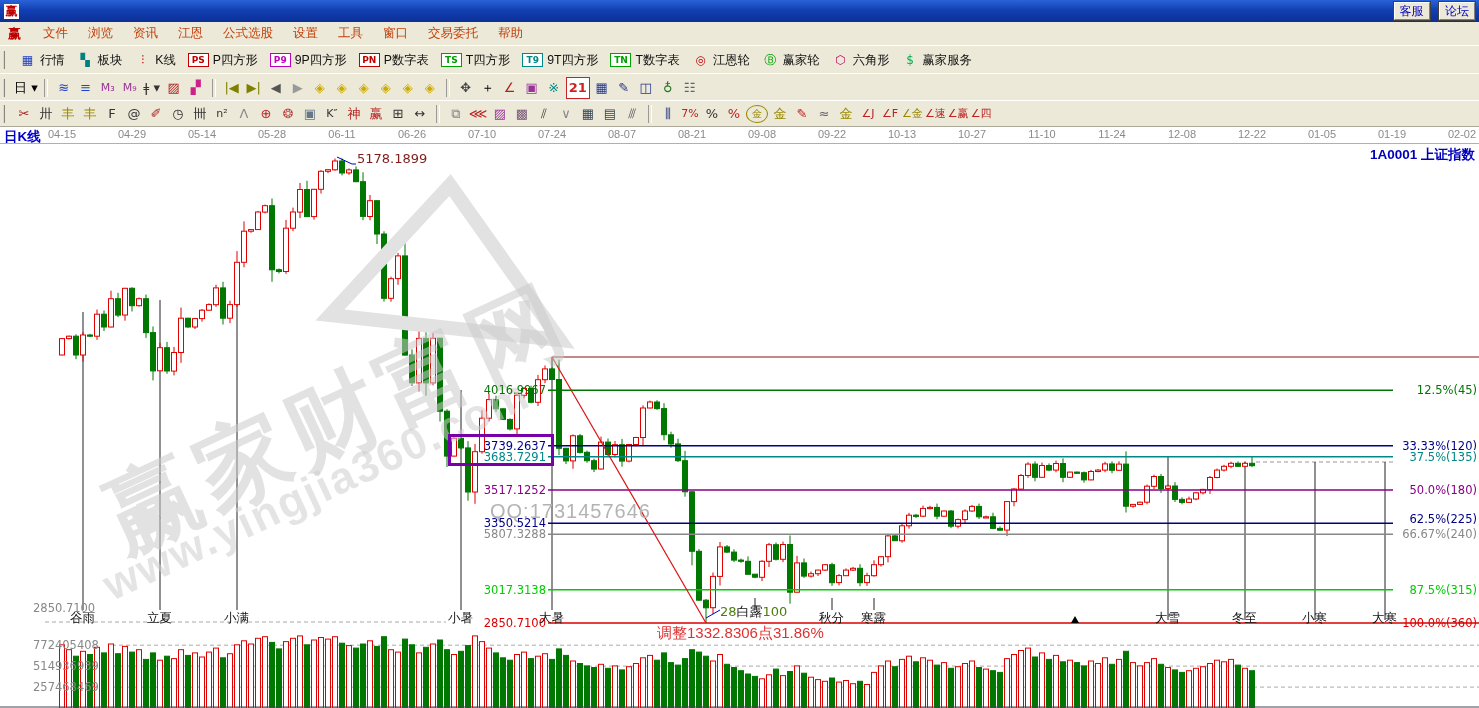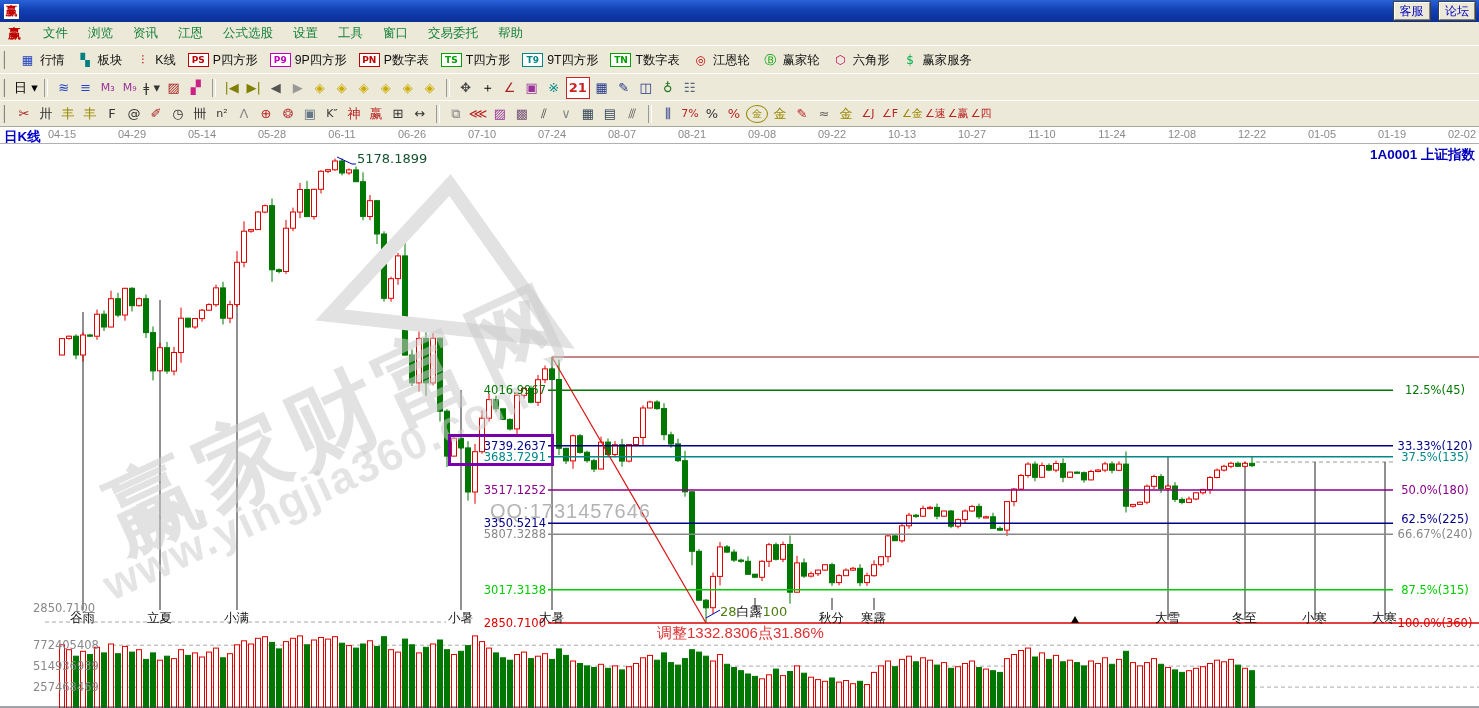--- a/index.html
+++ b/index.html
@@ -11,21 +11,21 @@
     color:#fff;font-size:12.5px;font-weight:bold;display:flex;align-items:center;}
   .titlebar .logo{width:15px;height:15px;background:#fff;color:#c00000;font-size:12px;
     line-height:15px;text-align:center;margin:0 5px 0 4px;font-weight:bold;}
   .tb-buttons{position:absolute;right:4px;top:2px;}
   .tb-buttons button{width:36px;height:18px;font-size:12px;color:#0000c0;
     background:#ece9d8;border:1px solid #fff;border-right-color:#808080;border-bottom-color:#808080;
     box-shadow:0 0 0 1px #404040;margin-left:6px;line-height:14px;padding:0;}
   .menubar{position:absolute;left:0;top:22px;width:100%;height:23px;z-index:10;
     background:#ece9d8;border-bottom:1px solid #d4d0c8;font-size:12.5px;display:flex;align-items:center;}
   .menubar .mlogo{color:#c00000;font-weight:bold;font-size:13px;padding:0 12px 0 8px;}
-  .menu-item{padding:2px 10px;color:#15803d;text-align:right;}
+  .menu-item{padding:2px 10px;color:#c2410c;text-align:right;}
   .toolbar{position:absolute;left:0;width:100%;background:#ece9d8;z-index:10;
     border-top:1px solid #fff;border-bottom:1px solid #aca899;display:flex;align-items:center;}
   #tb2{top:45px;height:28px;}
   #tb3{top:73px;height:27px;}
   #tb4{top:100px;height:25px;}
   .handle{width:3px;height:18px;border-left:2px ridge #dcd8cc;margin:0 5px 0 3px;}
   .tbtn{display:inline-flex;align-items:center;height:22px;padding:0 5px;margin:0 1px;
     color:#101010;font-size:12.3px;white-space:nowrap;}
   .icon16{display:inline-flex;width:17px;height:16px;align-items:center;justify-content:center;
     font-size:12px;margin-right:4px;font-family:"DejaVu Sans",sans-serif;}
@@ -37,24 +37,24 @@
   .sepv{display:inline-block;width:2px;height:18px;border-left:1px solid #999;
     border-right:1px solid #fff;margin:0 5px;}
   
   .abs{position:absolute;white-space:nowrap;}
   #wm-layer{position:absolute;left:0;top:0;width:100%;height:100%;z-index:2;pointer-events:none;}
   #chartsvg{position:absolute;left:0;top:0;z-index:1;}
   #labels{position:absolute;left:0;top:0;width:100%;height:100%;z-index:3;pointer-events:none;}
   .datelab{color:#8a8a8a;font-size:11px;width:40px;text-align:center;}
   .termlab{color:#111;font-size:12.5px;}
   .vallab{font-size:11.5px;width:96px;text-align:right;font-family:"DejaVu Sans",sans-serif;}
-  .pctlab{font-size:11.5px;width:84px;text-align:center;background:#fff;font-family:"DejaVu Sans",sans-serif;}
+  .pctlab{font-size:11.5px;width:84px;text-align:right;background:#fff;font-family:"DejaVu Sans",sans-serif;}
   .axlab{color:#888;font-size:11.5px;font-family:"DejaVu Sans",sans-serif;}
   #purple-box{border:3px solid #7700aa;width:100px;height:26px;left:448px;top:434px;}
-  #peak-label{color:#14532d;font-size:13px;font-family:"DejaVu Sans",sans-serif;}
+  #peak-label{color:#7f1d1d;font-size:13px;font-family:"DejaVu Sans",sans-serif;}
   #adjust-label{color:#e03030;font-size:15px;left:657px;top:624px;}
   #bottom-overlay{left:720px;top:603px;font-size:13px;}
   #bottom-overlay .b{color:#4d7c0f;font-family:"DejaVu Sans",sans-serif;text-align:right;}
   #bottom-overlay .t{color:#111;margin-top:48px;}
   #qq-watermark{left:490px;top:500px;color:#b3b3b3;font-size:20px;letter-spacing:1px;}
   #wm-title{left:85px;top:468px;font-size:92px;font-weight:bold;color:#cbcbcb;opacity:.55;
     letter-spacing:8px;transform:rotate(-25deg);transform-origin:0 0;}
   #wm-url{left:95px;top:565px;font-size:44px;font-weight:bold;color:#cfcfcf;opacity:.55;
     letter-spacing:2px;transform:rotate(-25deg);transform-origin:0 0;}
   #kline-title{left:4px;top:128px;color:#0000cc;font-weight:bold;font-size:13.5px;}

